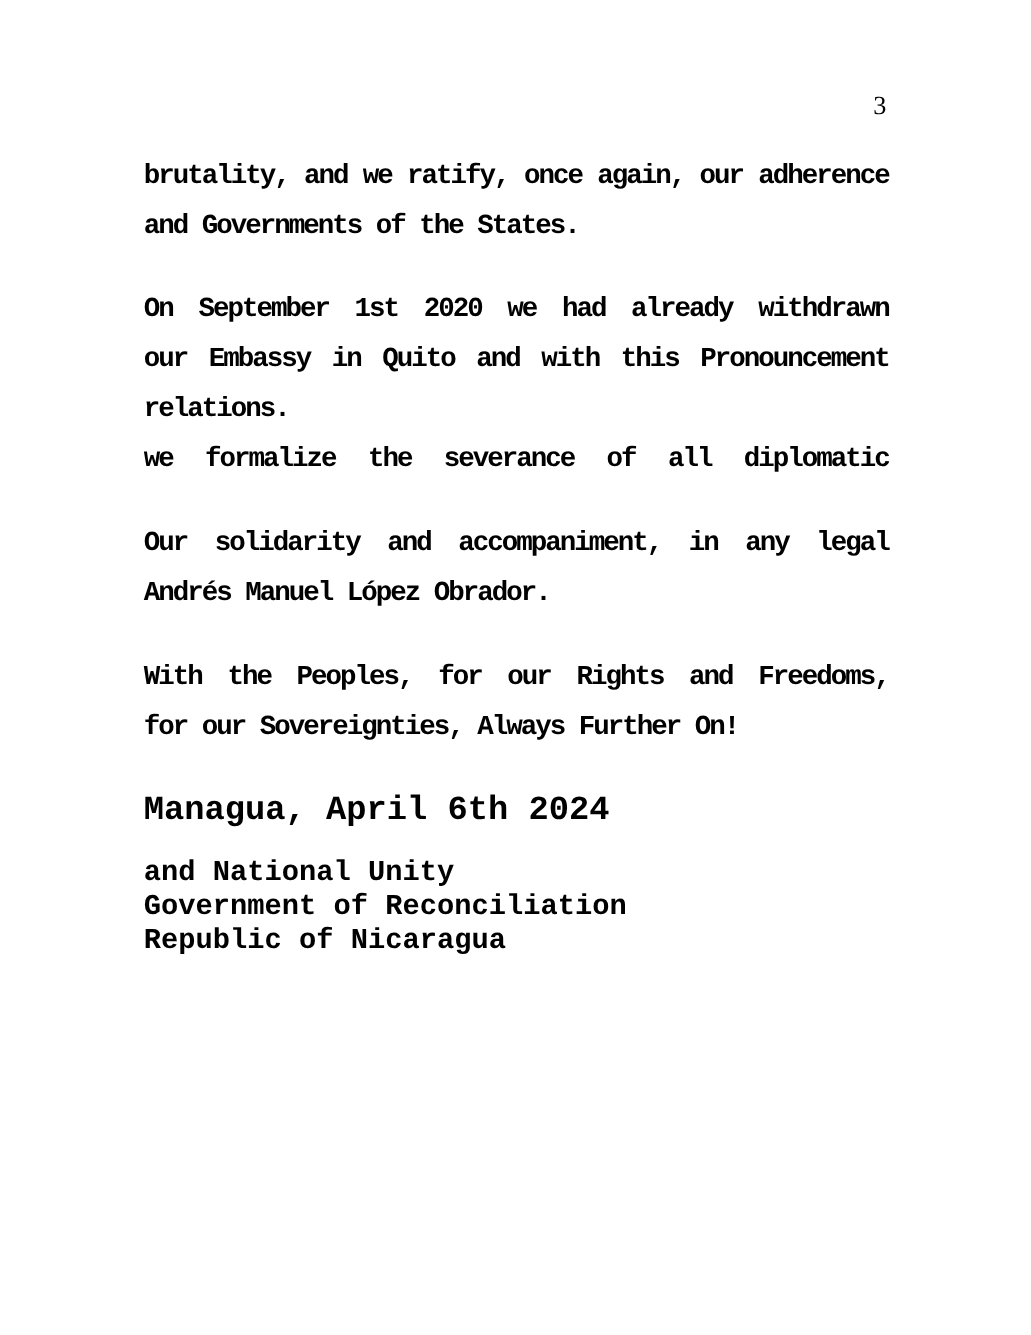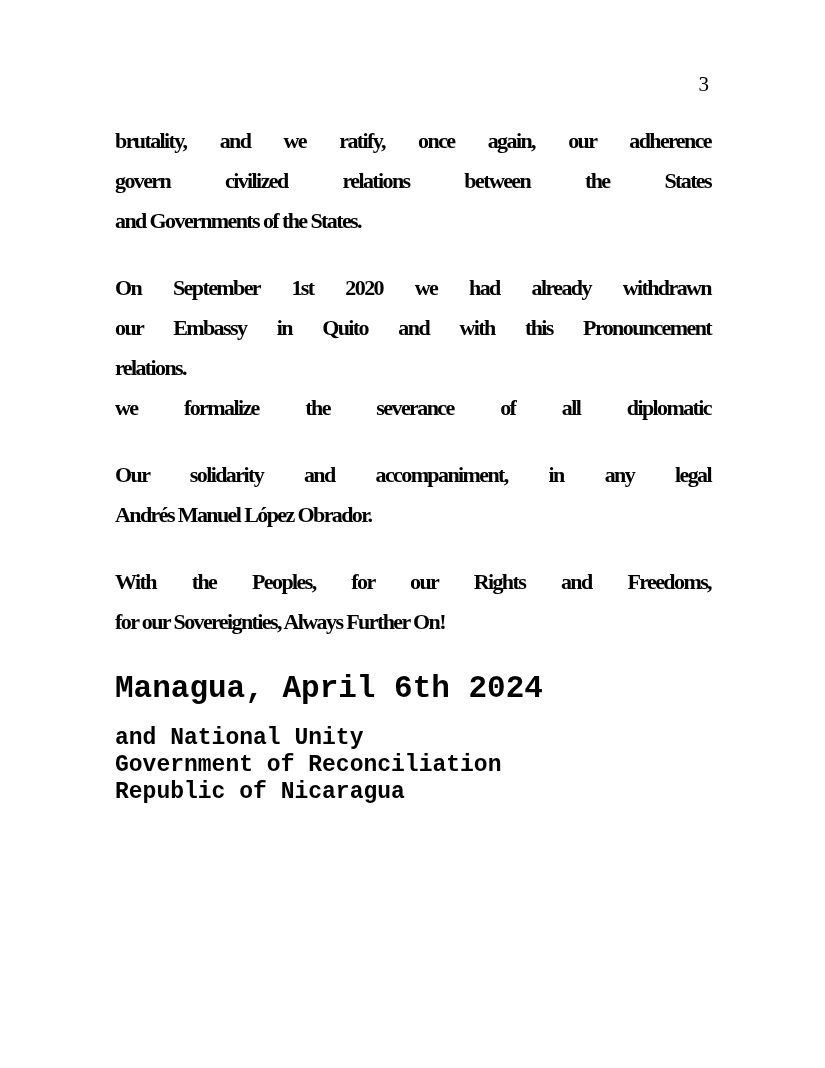--- a/index.html
+++ b/index.html
@@ -28,35 +28,34 @@
     color: #000000;
   }
   .content {
     position: absolute;
     left: 115px;
     top: 121px;
     width: 596px;
   }
   .para {
     margin: 0 0 27px 0;
-    font-family: Liberation Serif, serif;
   }
   .line {
     font-size: 22px;
     line-height: 40px;
     letter-spacing: -1.6px;
     white-space: normal;
   }
   .jline {
     text-align: justify;
     text-align-last: justify;
   }
   .dateline {
     margin-top: 1px;
-    font-size: 31px;
+    font-size: 27px;
     line-height: 40px;
     letter-spacing: 0;
   }
   .signature {
     margin-top: 16px;
   }
   .sig-line {
     font-size: 23px;
     line-height: 27px;
     letter-spacing: 0;
@@ -66,21 +65,20 @@
 <body>
 
 <div class="page">
 
   <div class="pagenum">3</div>
 
   <div class="content">
 
     <div class="para">
       <div class="line jline">brutality, and we ratify, once again, our adherence</div>
-      <div class="line jline">govern civilized relations between the States</div>
       <div class="line">and Governments of the States.</div>
     </div>
 
     <div class="para">
       <div class="line jline">On September 1st 2020 we had already withdrawn</div>
       <div class="line jline">our Embassy in Quito and with this Pronouncement</div>
       <div class="line">relations.</div>
       <div class="line jline">we formalize the severance of all diplomatic</div>
     </div>
 

